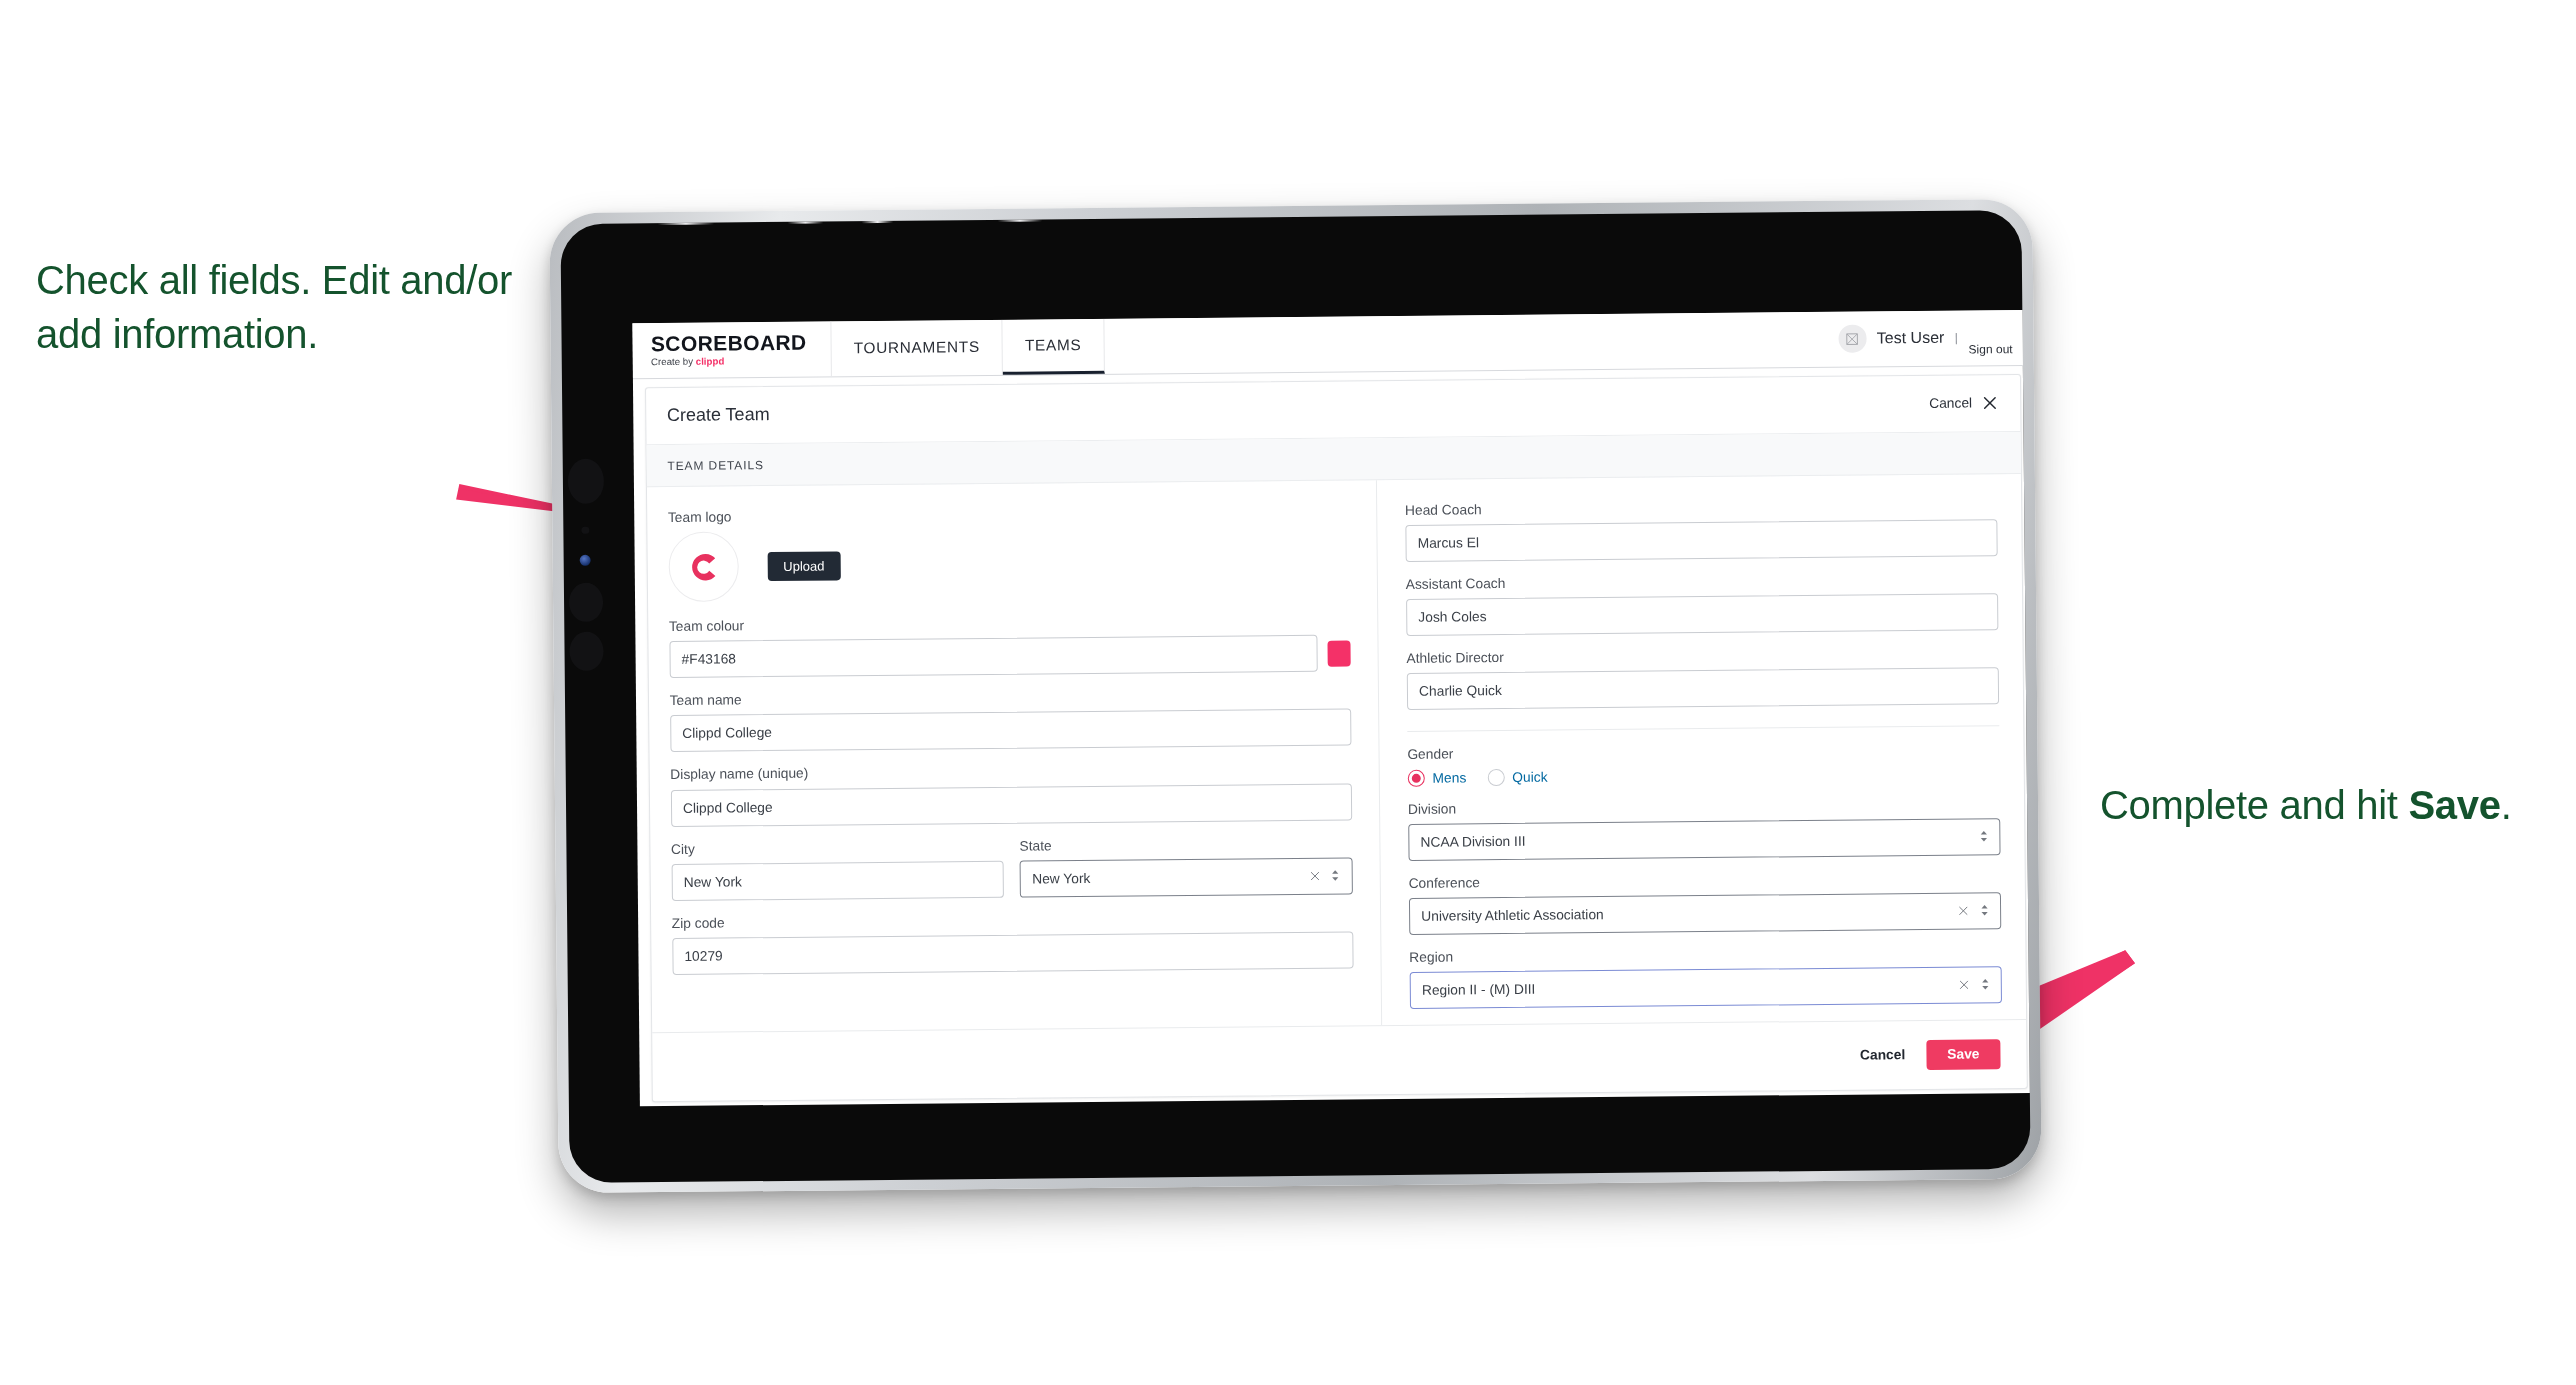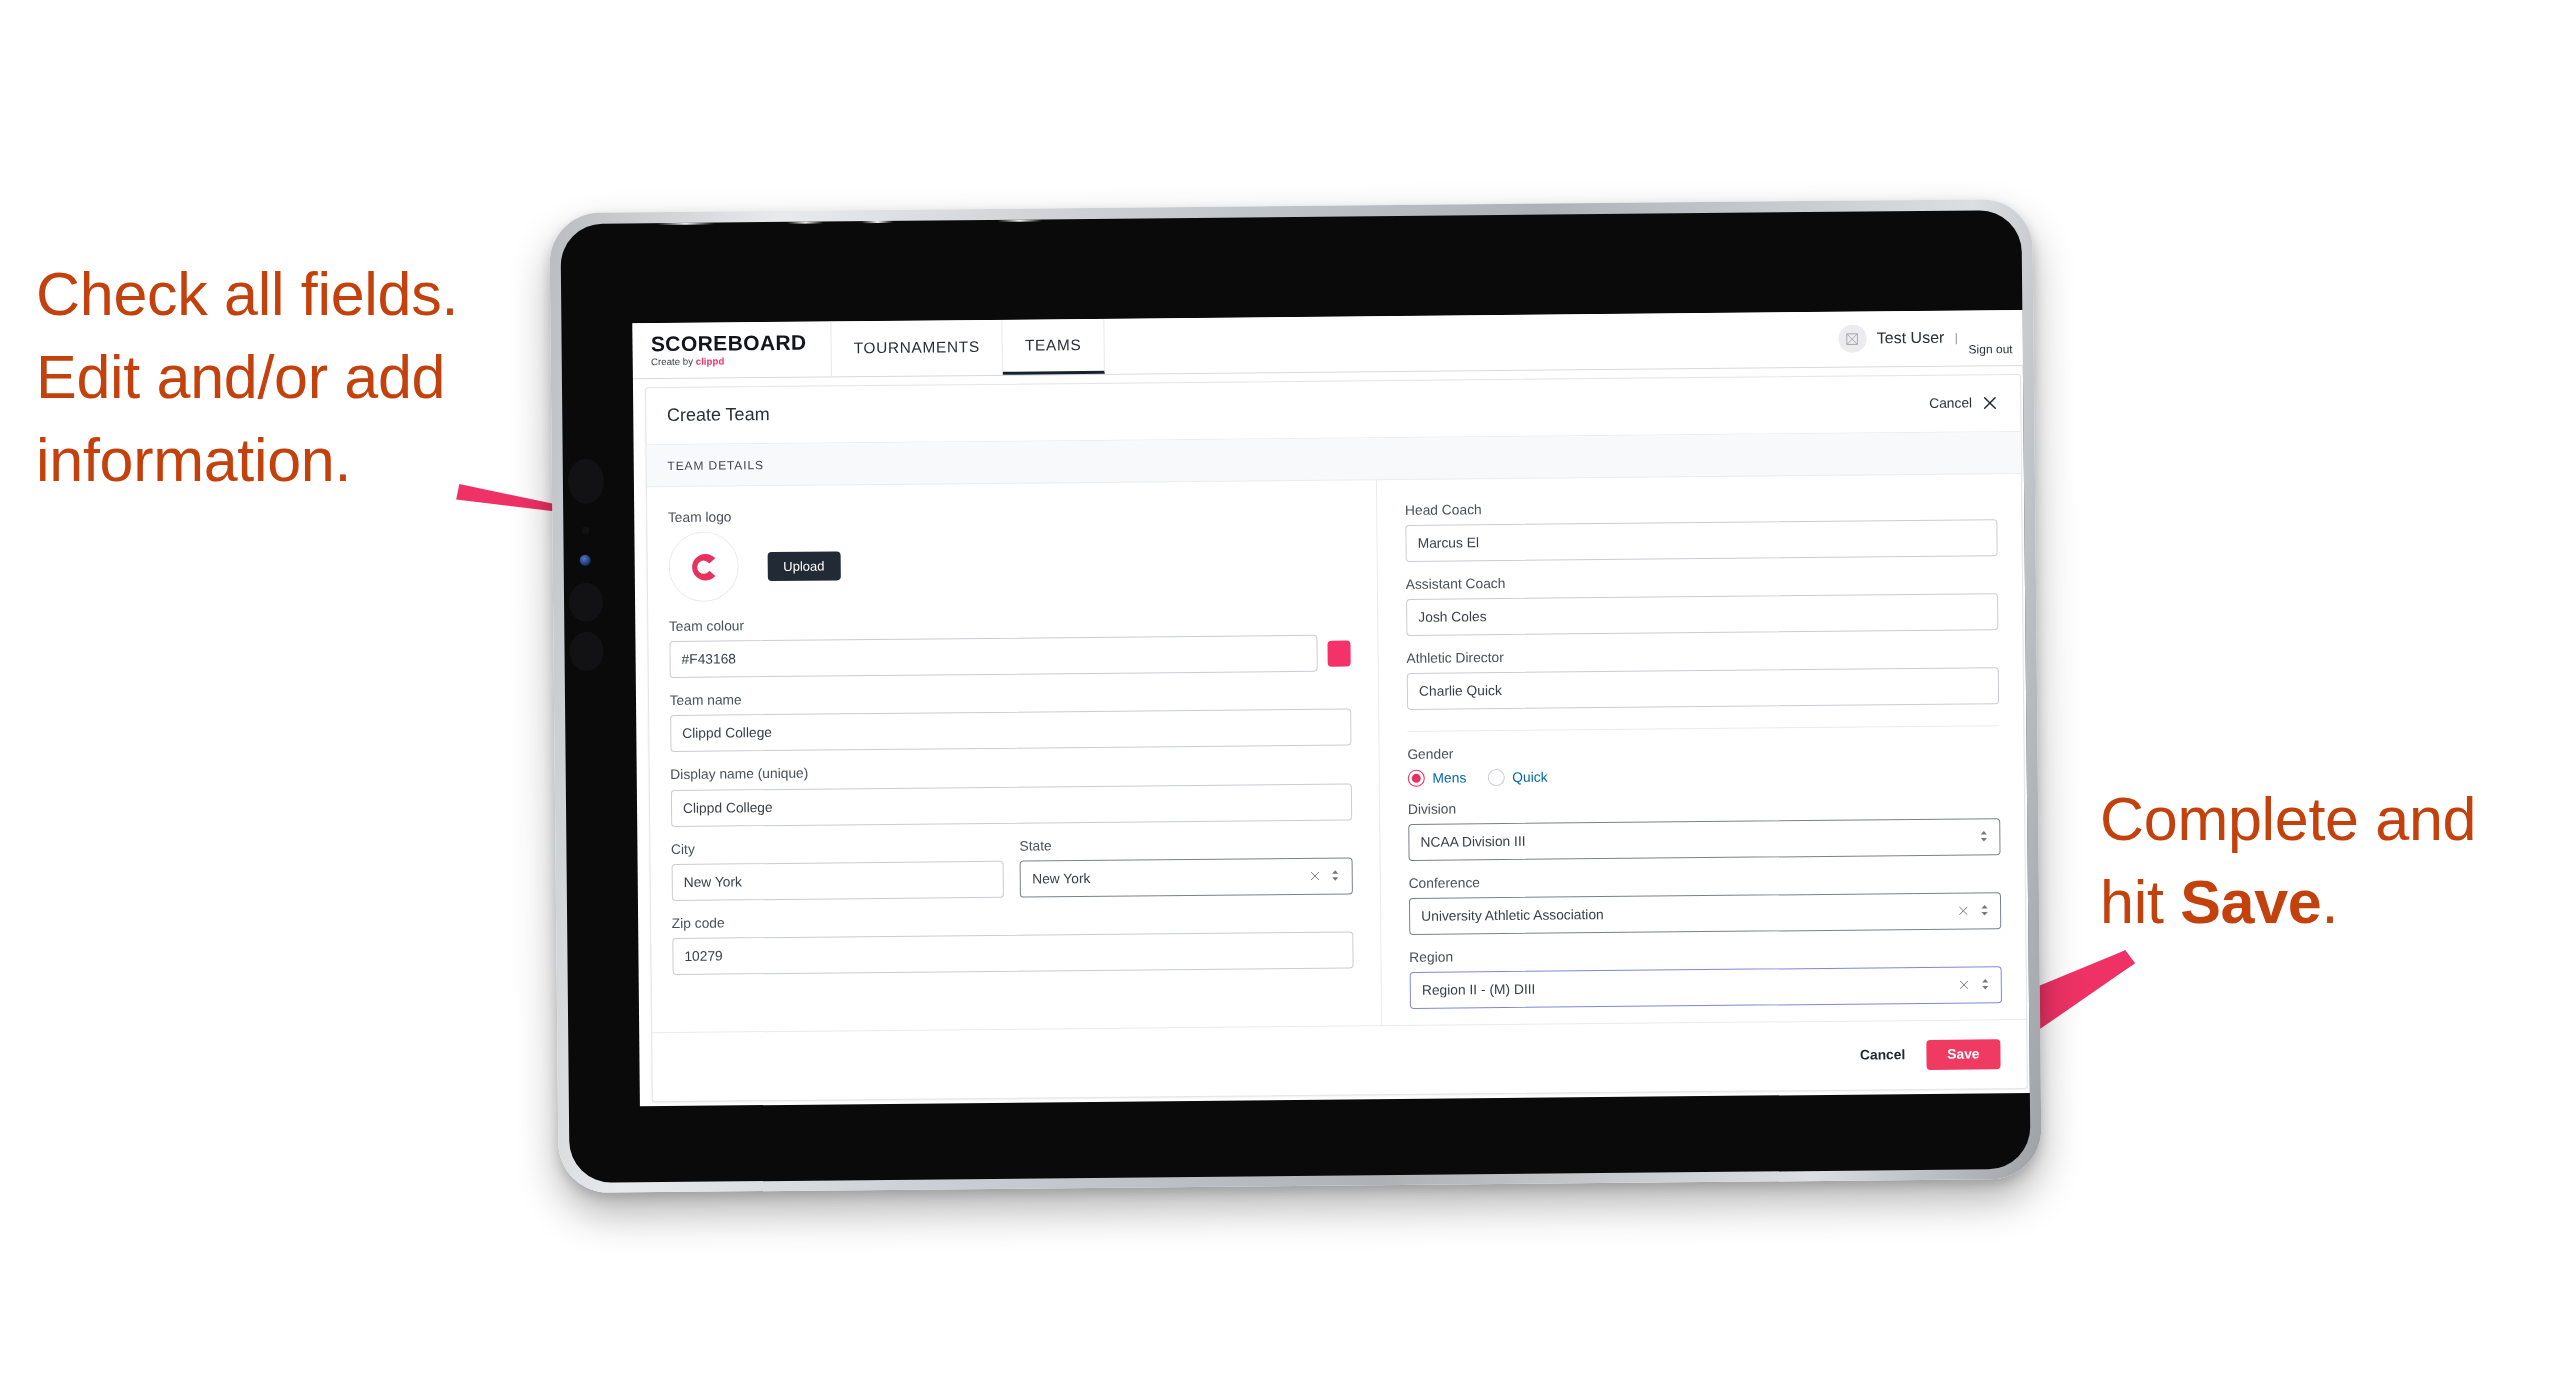--- a/index.html
+++ b/index.html
@@ -1,21 +1,21 @@
 <!DOCTYPE html>
 <html style="font-size:13px"><head>
 <meta charset="utf-8">
 <style>
   html,body{margin:0;padding:0;background:#ffffff;}
   body{width:2576px;height:1386px;position:relative;overflow:hidden;
        font-family:"Liberation Sans","DejaVu Sans",sans-serif;
        -webkit-font-smoothing:antialiased;}
 
   
-  .annot{position:absolute;color:#c2410c;font-size:61px;line-height:1.36;
+  .annot{position:absolute;color:#14532d;font-size:40px;line-height:1.36;
          letter-spacing:-0.3px;font-weight:400;}
   #annot-left{left:36px;top:253px;width:502px;}
   #annot-right{left:2100px;top:778px;width:438px;}
   .annot b{font-weight:700;}
 
   .arrow{position:absolute;}
 
   
   #tablet{position:absolute;left:554px;top:206px;width:1483px;height:980px;
           transform:rotate(-0.55deg);transform-origin:50% 50%;}

